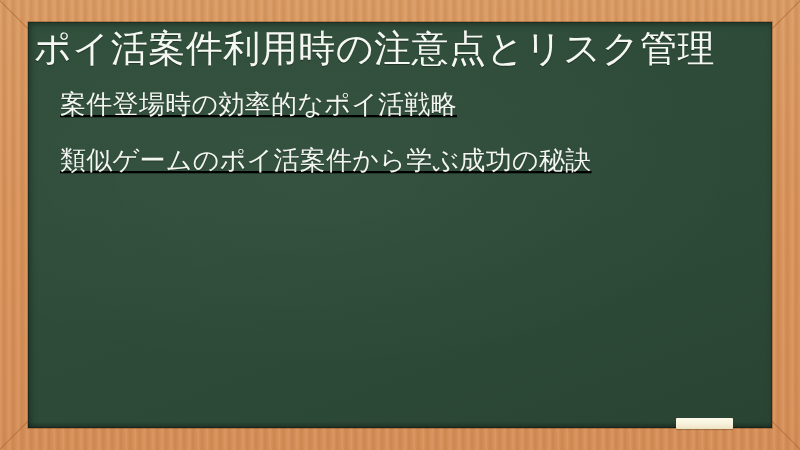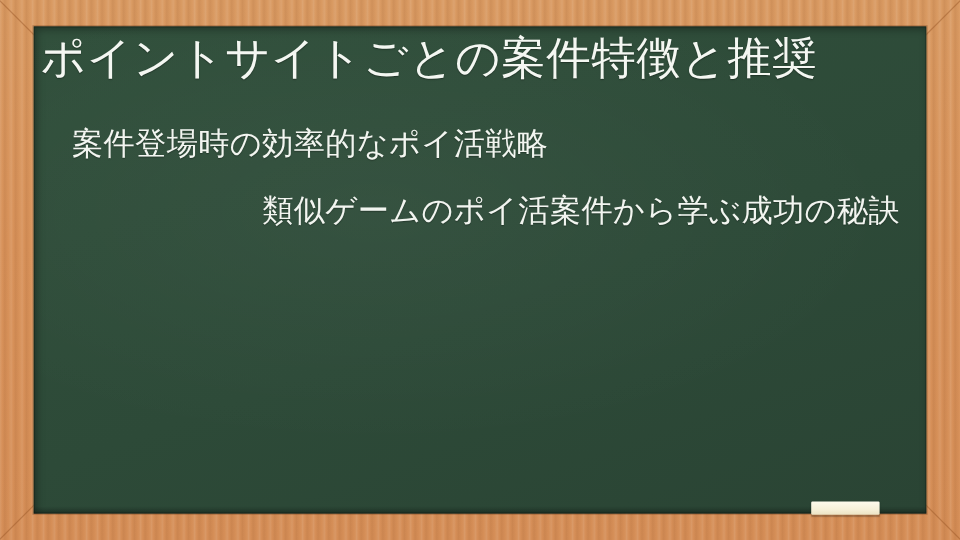--- a/index.html
+++ b/index.html
@@ -88,36 +88,37 @@
     color: #f4f7f2;
     letter-spacing: 0.5px;
     white-space: nowrap;
     text-shadow: 0 1px 1px rgba(0,0,0,0.35);
   }
 
   
   .bullets {
     position: absolute;
     left: 32px;
-    top: 84px;
+    top: 68px;
     width: 690px;
     margin: 0;
     padding: 0;
     list-style: none;
+    text-decoration: underline;
   }
   .bullets li {
     font-size: 26px;
     line-height: 1.12;
     color: #f2f5f0;
     margin: 0 0 27px 0;
     white-space: nowrap;
     letter-spacing: 0.3px;
     text-shadow: 0 1px 1px rgba(0,0,0,0.30);
   }
-  .bullets li:last-child { margin-bottom: 0; text-align: right; }
+  .bullets li:last-child { margin-bottom: 0; }
 
   
   .chalk {
     position: absolute;
     left: 676px;
     top: 418px;
     width: 57px;
     height: 11px;
     border-radius: 1px;
     background: linear-gradient(180deg, #fdfaec 0%, #f6f0d8 60%, #ece3c4 100%);
@@ -140,21 +141,21 @@
 
 <div class="slide">
 
   <div class="miter tl"></div>
   <div class="miter tr"></div>
   <div class="miter bl"></div>
   <div class="miter br"></div>
 
   <div class="board">
 
-    <div class="title">ポイントサイトごとの案件特徴と推奨</div>
+    <div class="title">ポイ活案件利用時の注意点とリスク管理</div>
 
     <ul class="bullets">
       <li>案件登場時の効率的なポイ活戦略</li>
       <li>類似ゲームのポイ活案件から学ぶ成功の秘訣</li>
     </ul>
 
   </div>
 
   <div class="ledge-shadow"></div>
   <div class="chalk"></div>

